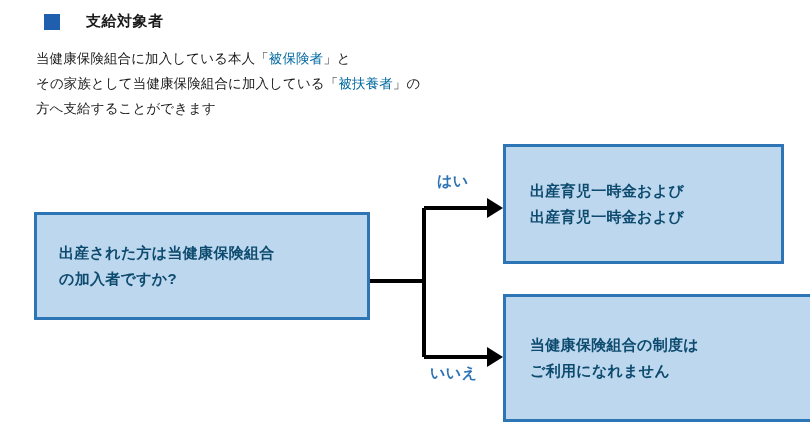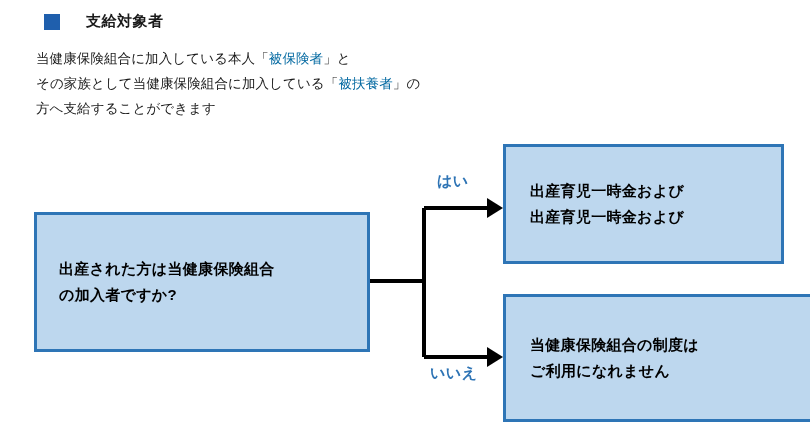--- a/index.html
+++ b/index.html
@@ -66,33 +66,33 @@
     box-sizing: border-box;
     background: #BDD7EE;
     border: 3px solid #2E75B6;
     display: flex;
     align-items: center;
   }
   .flow-box .box-text {
     font-size: 15px;
     font-weight: bold;
     line-height: 26px;
-    color: #000000;
+    color: #0c4a6e;
     letter-spacing: 0.3px;
   }
   .flow-box .box-text .tline {
     white-space: nowrap;
     display: block;
   }
 
   #question-box {
     left: 34px;
     top: 212px;
     width: 336px;
-    height: 140px;
+    height: 108px;
     padding-left: 22px;
     padding-right: 10px;
   }
   #outcome-yes-box {
     left: 503px;
     top: 144px;
     width: 281px;
     height: 120px;
     padding-left: 24px;
     padding-right: 10px;

